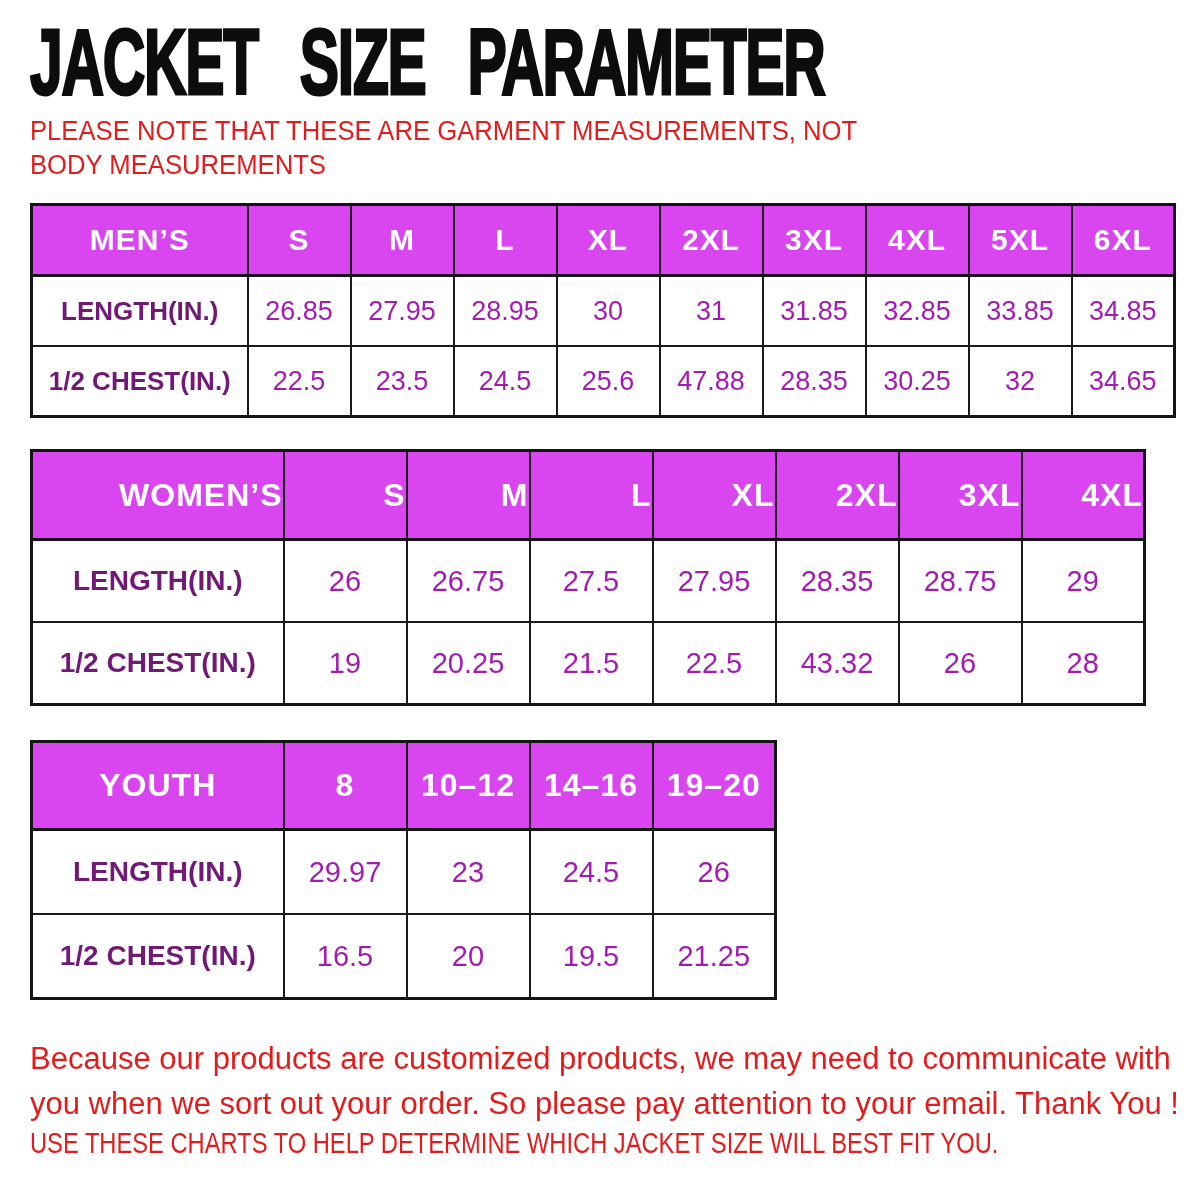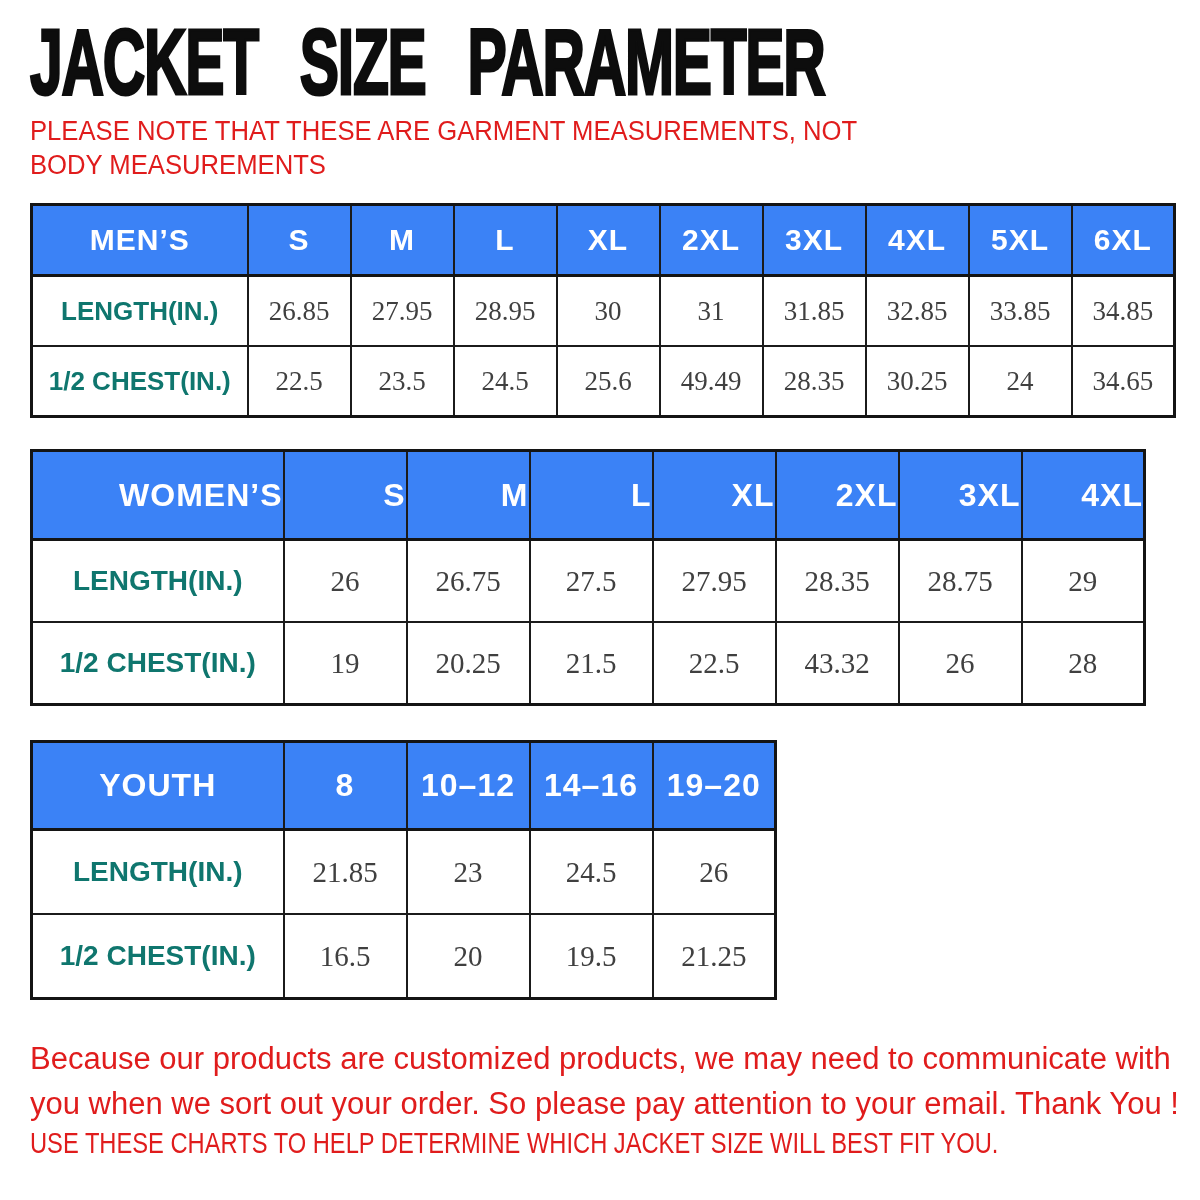--- a/index.html
+++ b/index.html
@@ -61,33 +61,33 @@
   }
   table.size-table th,
   table.size-table td {
     border: 2px solid #1b1b1b;
     text-align: center;
     vertical-align: middle;
     padding: 0;
     overflow: hidden;
   }
   table.size-table tr.head th {
-    background: #3b82f6;
+    background: #d946ef;
     color: #ffffff;
     font-weight: bold;
     border-bottom: 3px solid #141414;
   }
   table.size-table td.row-label {
     font-weight: bold;
-    color: #0f766e;
+    color: #701a75;
     font-family: "Liberation Sans", sans-serif;
   }
   table.size-table td.val {
-    font-family: Liberation Serif, serif;
-    color: #404040;
+    font-family: Liberation Sans, sans-serif;
+    color: #a21caf;
   }
 
   
   table.mens { width: 1143px; margin-top: 21px; }
   table.mens tr.head th { height: 68px; font-size: 30px; letter-spacing: 1px; }
   table.mens td { height: 68px; }
   table.mens td.row-label { font-size: 26px; }
   table.mens td.val { font-size: 27px; }
 
   
@@ -180,24 +180,24 @@
         <td class="val">32.85</td>
         <td class="val">33.85</td>
         <td class="val">34.85</td>
       </tr>
       <tr>
         <td class="row-label">1/2 CHEST(IN.)</td>
         <td class="val">22.5</td>
         <td class="val">23.5</td>
         <td class="val">24.5</td>
         <td class="val">25.6</td>
-        <td class="val">49.49</td>
+        <td class="val">47.88</td>
         <td class="val">28.35</td>
         <td class="val">30.25</td>
-        <td class="val">24</td>
+        <td class="val">32</td>
         <td class="val">34.65</td>
       </tr>
     </tbody>
   </table>
 
   <table class="size-table womens">
     <colgroup>
       <col class="c-label-w">
         <col class="c-data-w">
         <col class="c-data-w">
@@ -252,21 +252,21 @@
     <tbody>
       <tr class="head">
         <th>YOUTH</th>
         <th>8</th>
         <th>10–12</th>
         <th>14–16</th>
         <th>19–20</th>
       </tr>
       <tr>
         <td class="row-label">LENGTH(IN.)</td>
-        <td class="val">21.85</td>
+        <td class="val">29.97</td>
         <td class="val">23</td>
         <td class="val">24.5</td>
         <td class="val">26</td>
       </tr>
       <tr>
         <td class="row-label">1/2 CHEST(IN.)</td>
         <td class="val">16.5</td>
         <td class="val">20</td>
         <td class="val">19.5</td>
         <td class="val">21.25</td>

